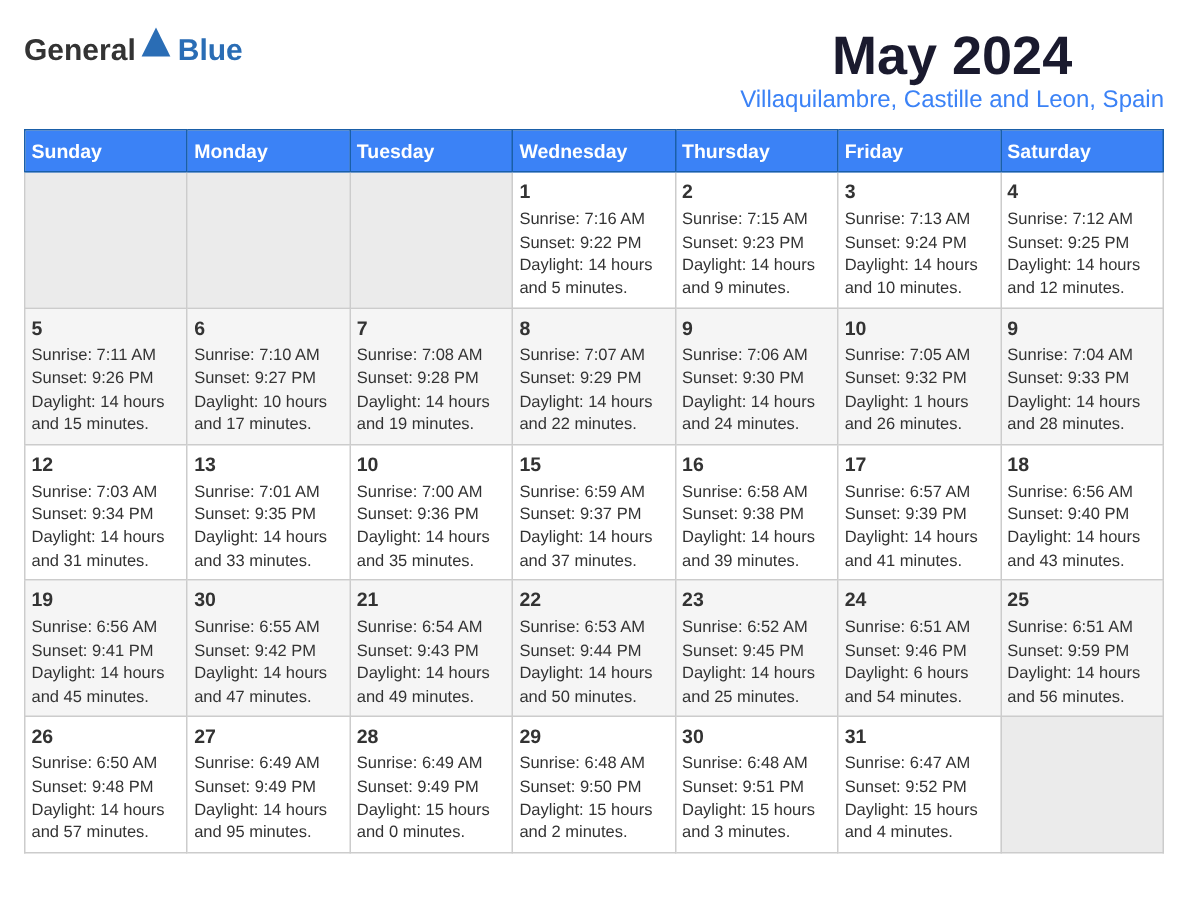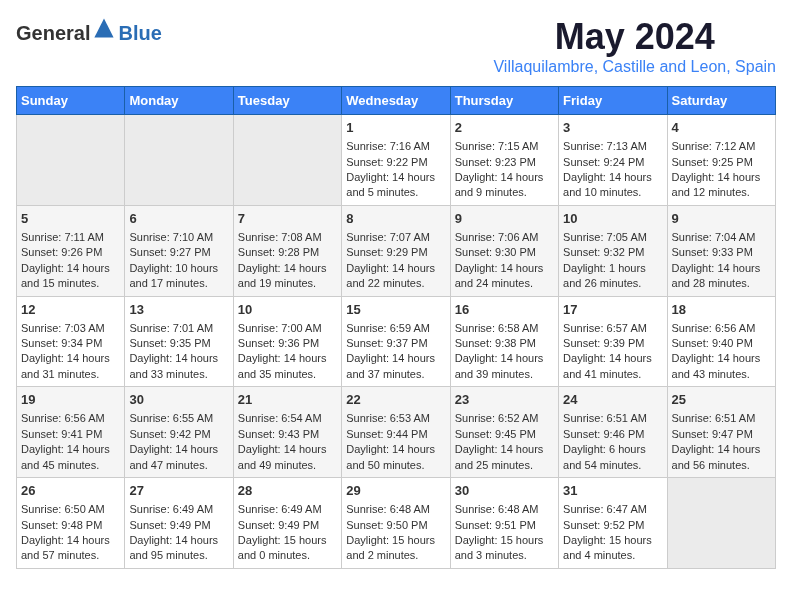--- a/index.html
+++ b/index.html
@@ -137,21 +137,21 @@
         <td><span class="day-num">17</span><span>Sunrise: 6:57 AM</span><br><span>Sunset: 9:39 PM</span><br><span>Daylight: 14 hours and 41 minutes.</span></td>
         <td><span class="day-num">18</span><span>Sunrise: 6:56 AM</span><br><span>Sunset: 9:40 PM</span><br><span>Daylight: 14 hours and 43 minutes.</span></td>
       </tr>
       <tr>
         <td><span class="day-num">19</span><span>Sunrise: 6:56 AM</span><br><span>Sunset: 9:41 PM</span><br><span>Daylight: 14 hours and 45 minutes.</span></td>
         <td><span class="day-num">30</span><span>Sunrise: 6:55 AM</span><br><span>Sunset: 9:42 PM</span><br><span>Daylight: 14 hours and 47 minutes.</span></td>
         <td><span class="day-num">21</span><span>Sunrise: 6:54 AM</span><br><span>Sunset: 9:43 PM</span><br><span>Daylight: 14 hours and 49 minutes.</span></td>
         <td><span class="day-num">22</span><span>Sunrise: 6:53 AM</span><br><span>Sunset: 9:44 PM</span><br><span>Daylight: 14 hours and 50 minutes.</span></td>
         <td><span class="day-num">23</span><span>Sunrise: 6:52 AM</span><br><span>Sunset: 9:45 PM</span><br><span>Daylight: 14 hours and 25 minutes.</span></td>
         <td><span class="day-num">24</span><span>Sunrise: 6:51 AM</span><br><span>Sunset: 9:46 PM</span><br><span>Daylight: 6 hours and 54 minutes.</span></td>
-        <td><span class="day-num">25</span><span>Sunrise: 6:51 AM</span><br><span>Sunset: 9:47 PM</span><br><span>Daylight: 14 hours and 56 minutes.</span></td>
+        <td><span class="day-num">25</span><span>Sunrise: 6:51 AM</span><br><span>Sunset: 9:59 PM</span><br><span>Daylight: 14 hours and 56 minutes.</span></td>
       </tr>
       <tr>
         <td><span class="day-num">26</span><span>Sunrise: 6:50 AM</span><br><span>Sunset: 9:48 PM</span><br><span>Daylight: 14 hours and 57 minutes.</span></td>
         <td><span class="day-num">27</span><span>Sunrise: 6:49 AM</span><br><span>Sunset: 9:49 PM</span><br><span>Daylight: 14 hours and 95 minutes.</span></td>
         <td><span class="day-num">28</span><span>Sunrise: 6:49 AM</span><br><span>Sunset: 9:49 PM</span><br><span>Daylight: 15 hours and 0 minutes.</span></td>
         <td><span class="day-num">29</span><span>Sunrise: 6:48 AM</span><br><span>Sunset: 9:50 PM</span><br><span>Daylight: 15 hours and 2 minutes.</span></td>
         <td><span class="day-num">30</span><span>Sunrise: 6:48 AM</span><br><span>Sunset: 9:51 PM</span><br><span>Daylight: 15 hours and 3 minutes.</span></td>
         <td><span class="day-num">31</span><span>Sunrise: 6:47 AM</span><br><span>Sunset: 9:52 PM</span><br><span>Daylight: 15 hours and 4 minutes.</span></td>
         <td class="empty-cell"></td>
       </tr>

